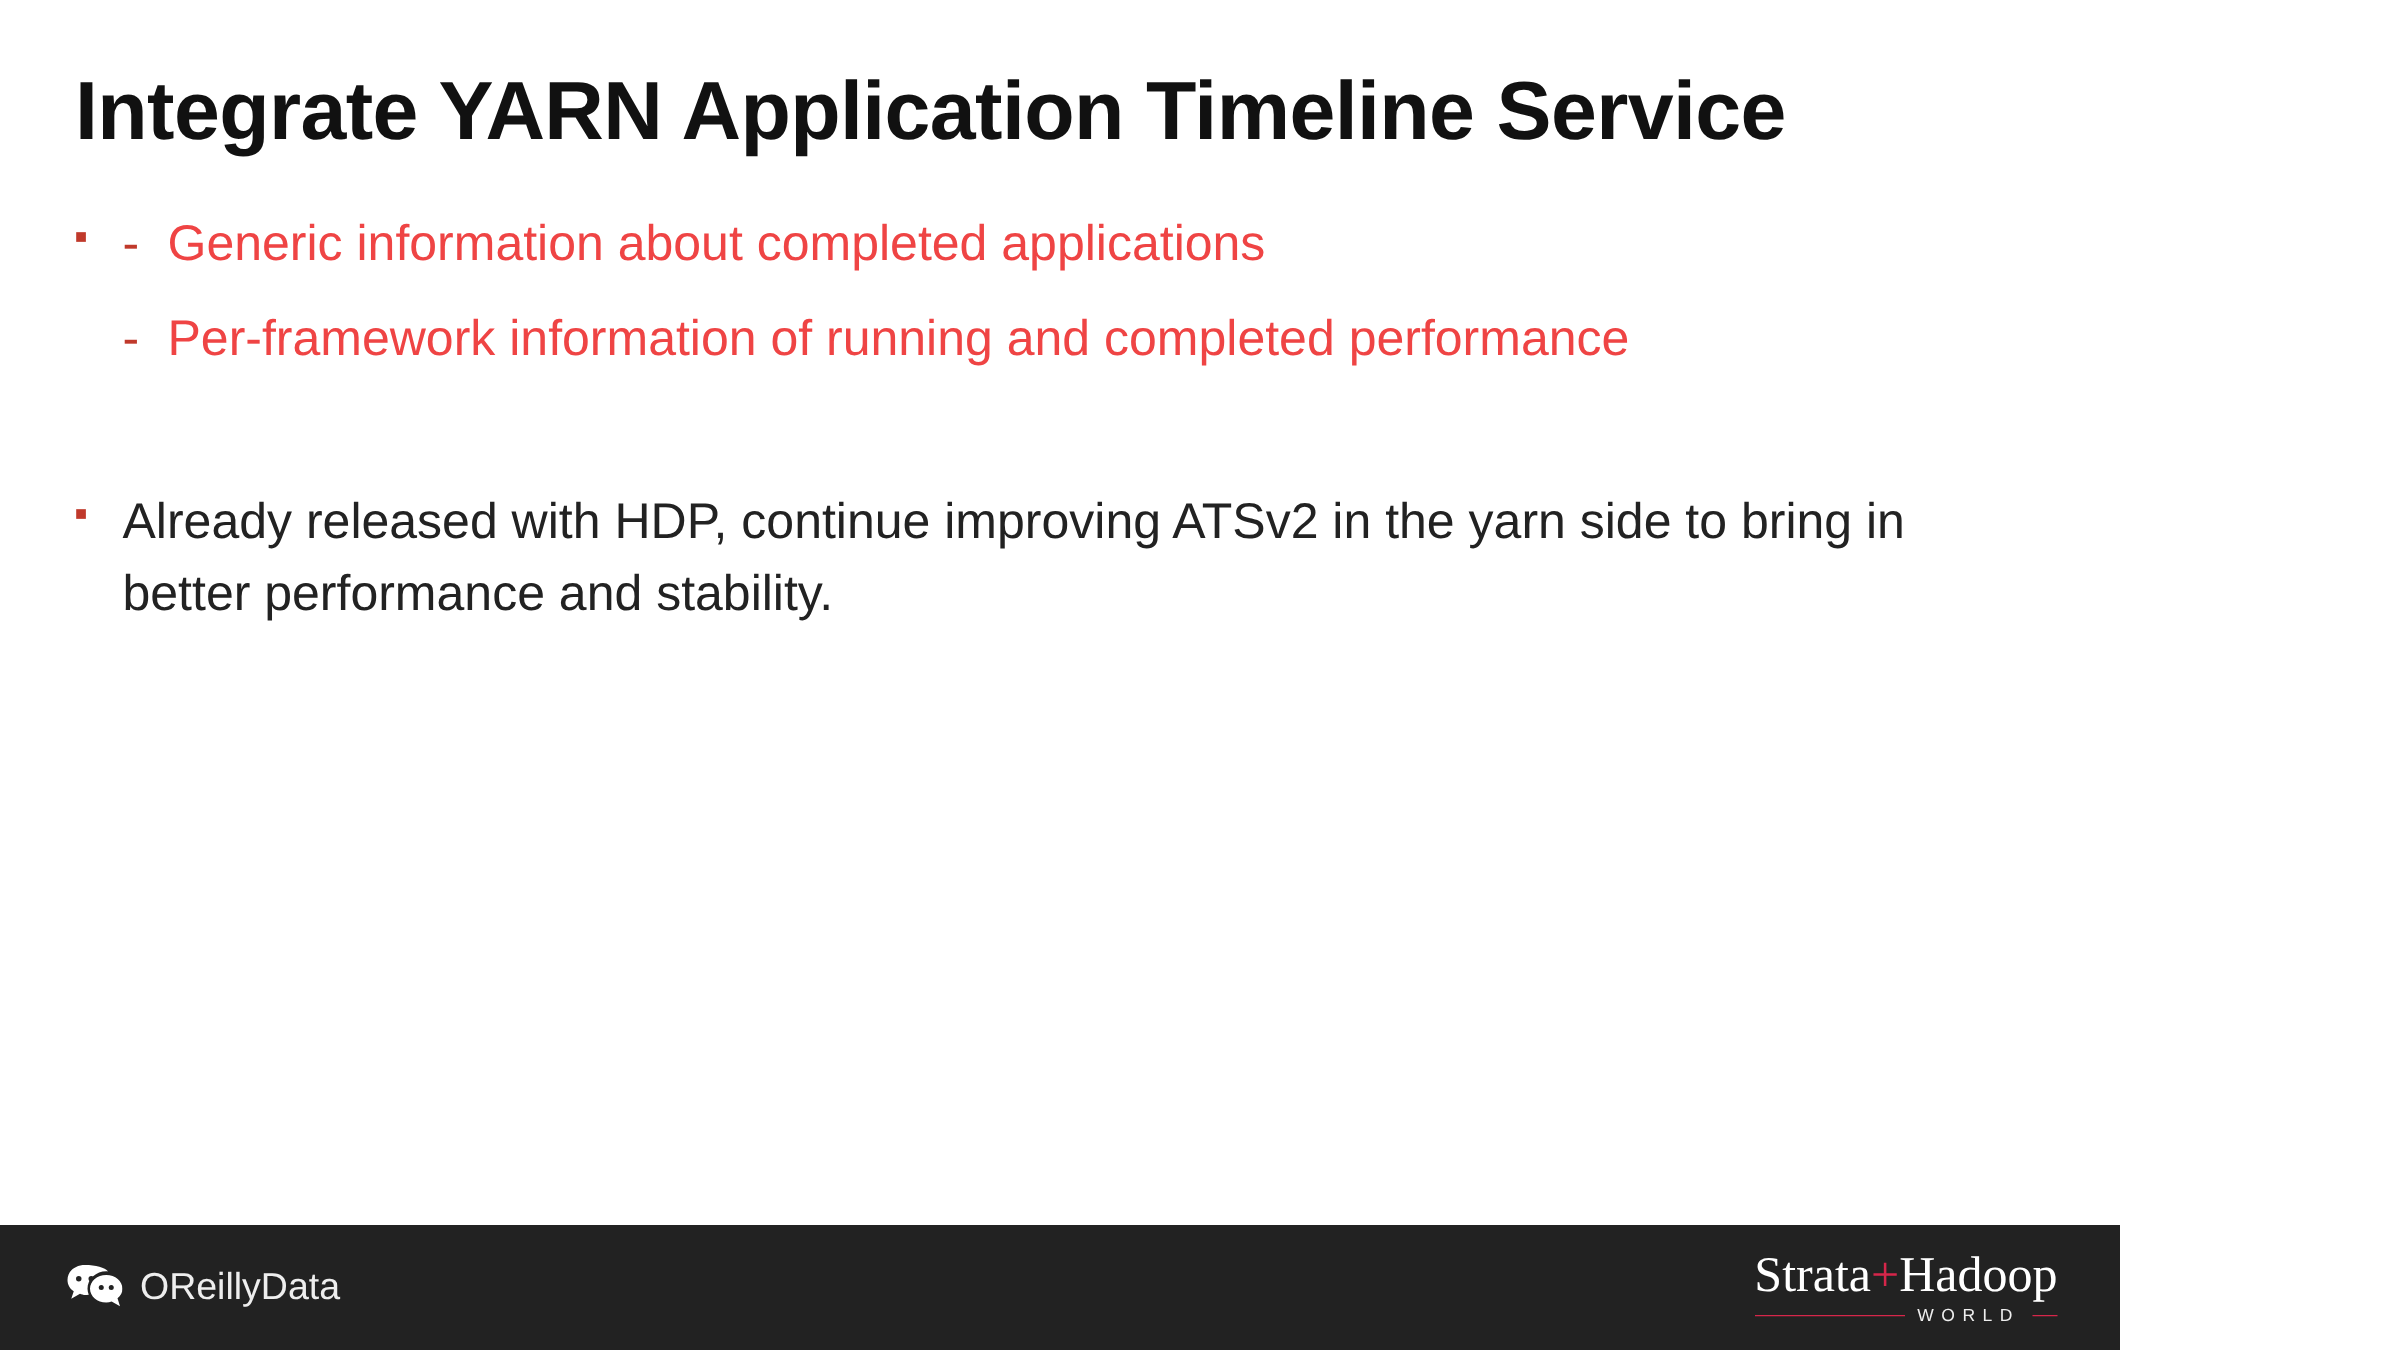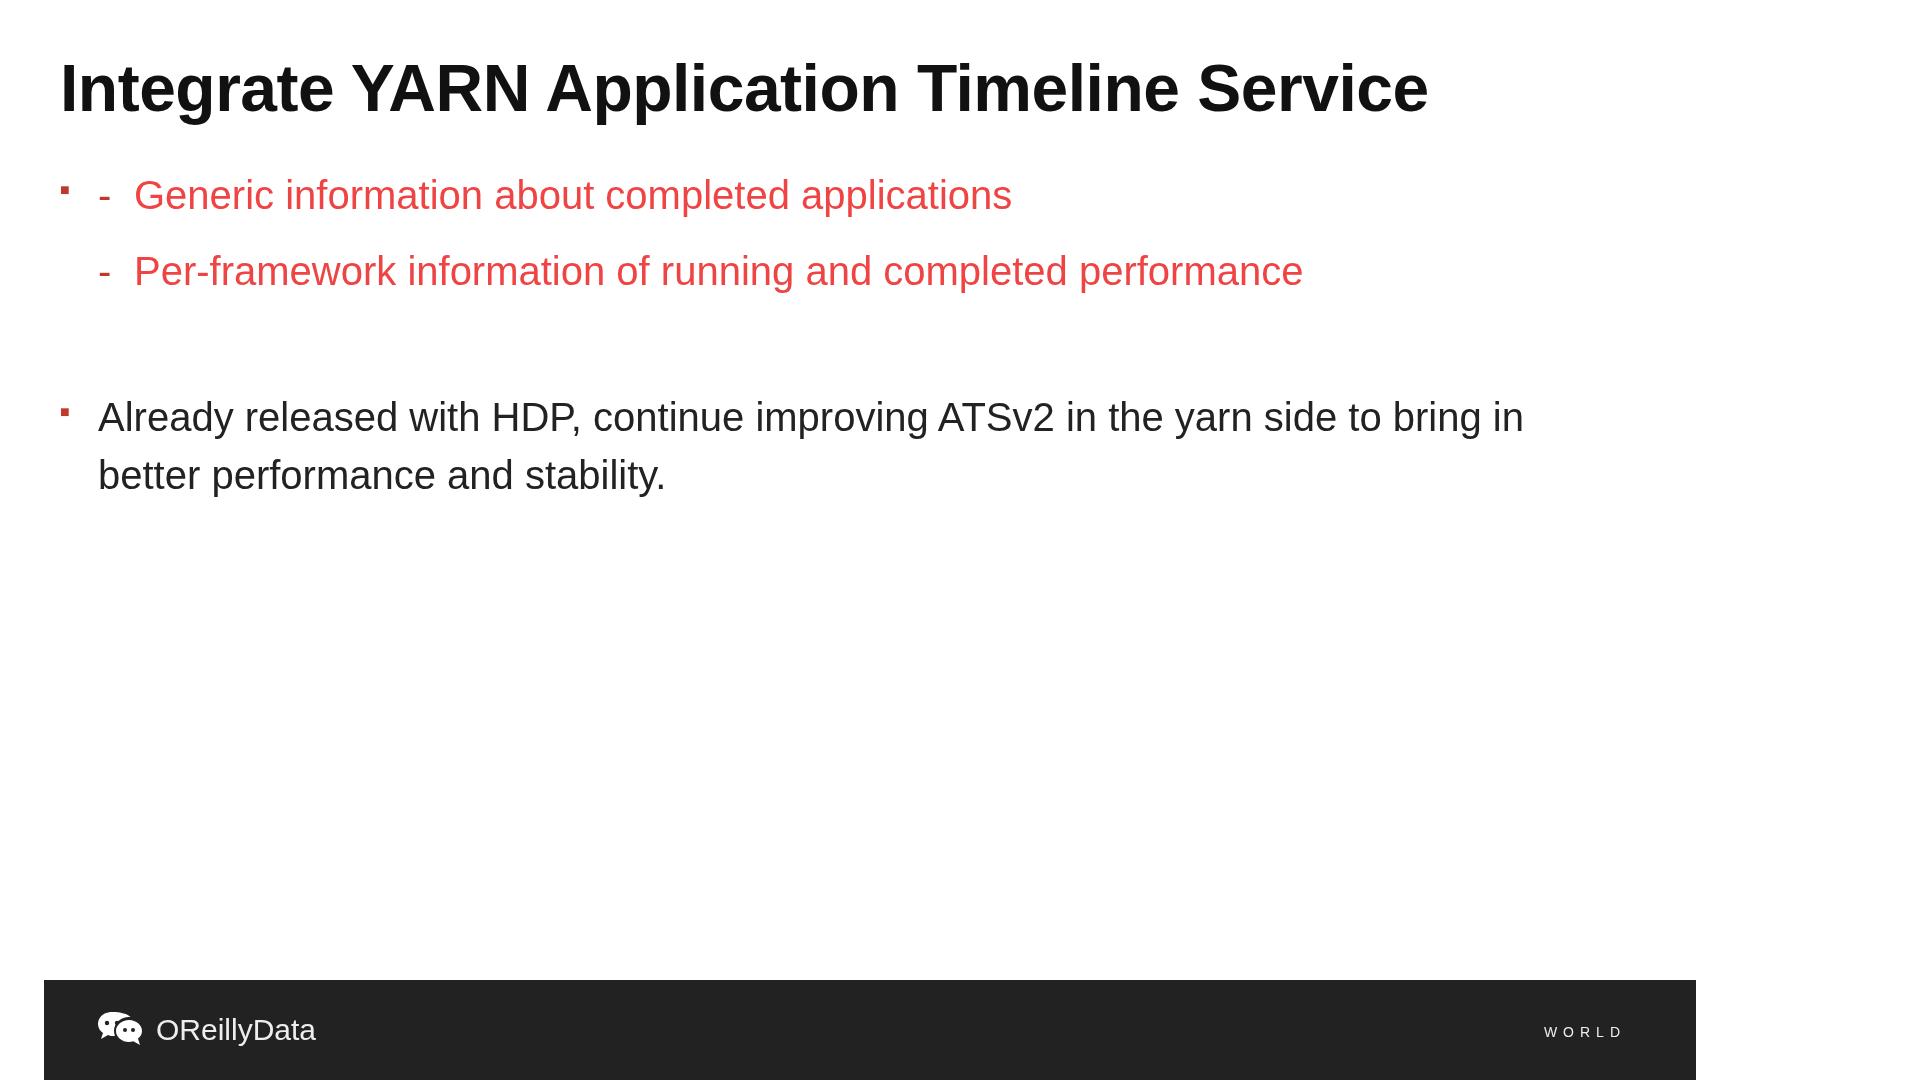--- a/index.html
+++ b/index.html
@@ -7,28 +7,28 @@
   .slide { position: relative; width: 1696px; height: 1080px; }
   .content { padding: 50px 60px 0 60px; }
   .title { font-size: 66px; font-weight: 700; color: #111; margin-bottom: 40px; letter-spacing: -0.5px; }
   ul.main { list-style: none; }
   ul.main > li { position: relative; padding-left: 38px; font-size: 40px; line-height: 1.45; color: #222; margin-bottom: 28px; }
   ul.main > li::before { content: "■"; position: absolute; left: 0; top: 12px; color: #c0392b; font-size: 16px; }
   ul.sub { list-style: none; margin-top: 18px; }
   ul.sub > li { position: relative; padding-left: 36px; font-size: 40px; line-height: 1.45; color: #ef4444; margin-bottom: 18px; margin-left: 0px; }
   ul.sub > li::before { content: "-"; position: absolute; left: 0; top: 0; color: #c0392b; font-size: 40px; font-weight: 400; }
   .spacer { height: 60px; }
-  .footer { position: absolute; left: 0; right: 0; bottom: 0; height: 100px; background: #222; display: flex; align-items: center; justify-content: space-between; padding: 0 50px; margin-left: 44px; }
+  .footer { position: absolute; left: 0; right: 0; bottom: 0; height: 100px; background: #222; display: flex; align-items: center; justify-content: space-between; padding: 0 50px; }
   .footer-left { display: flex; align-items: center; gap: 14px; color: #fff; }
   .footer-left .handle { font-size: 30px; font-weight: 400; color: #eee; }
   .chat-icon { width: 48px; height: 48px; position: relative; }
   .footer-right { text-align: right; }
   .brand { font-family: Georgia, 'Times New Roman', serif; font-size: 40px; color: #fff; line-height: 1; }
   .brand .plus { color: #d6264a; font-weight: 400; }
-  .brand-sub { font-size: 14px; letter-spacing: 6px; color: #eee; text-align: right; margin-top: 4px; display: flex; align-items: flex-end; justify-content: flex-end; gap: 20px; }
+  .brand-sub { font-size: 14px; letter-spacing: 6px; color: #eee; text-align: right; margin-top: 4px; display: flex; align-items: center; justify-content: flex-end; gap: 10px; }
   .brand-sub .line { flex: 1; height: 1px; background: #d6264a; max-width: 120px; }
   .brand-sub .line.r { max-width: 20px; }
 </style>
 </head>
 <body>
 
 <div class="slide">
   <div class="content">
     <h1 class="title">Integrate YARN Application Timeline Service</h1>
     <ul class="main">
@@ -53,20 +53,23 @@
           <circle cx="13" cy="17" r="2.2" fill="#222"></circle>
           <circle cx="23" cy="17" r="2.2" fill="#222"></circle>
           <path fill="#fff" d="M35 14 C27.8 14 22 19 22 25 C22 31 27.8 36 35 36 C36.5 36 38 35.7 39.3 35.2 L46 39 L44 32.5 C46.5 30.5 48 28 48 25 C48 19 42.2 14 35 14 Z"></path>
           <circle cx="31" cy="24" r="2" fill="#222"></circle>
           <circle cx="39" cy="24" r="2" fill="#222"></circle>
         </svg>
       </span>
       <span class="handle">OReillyData</span>
     </div>
     <div class="footer-right">
+      <div class="brand">
+        <span>Strata</span><span class="plus">+</span><span>Hadoop</span>
+      </div>
       <div class="brand-sub">
         <span class="line"></span>
         <span>WORLD</span>
         <span class="line r"></span>
       </div>
     </div>
   </div>
 </div>
 
 </body></html>

